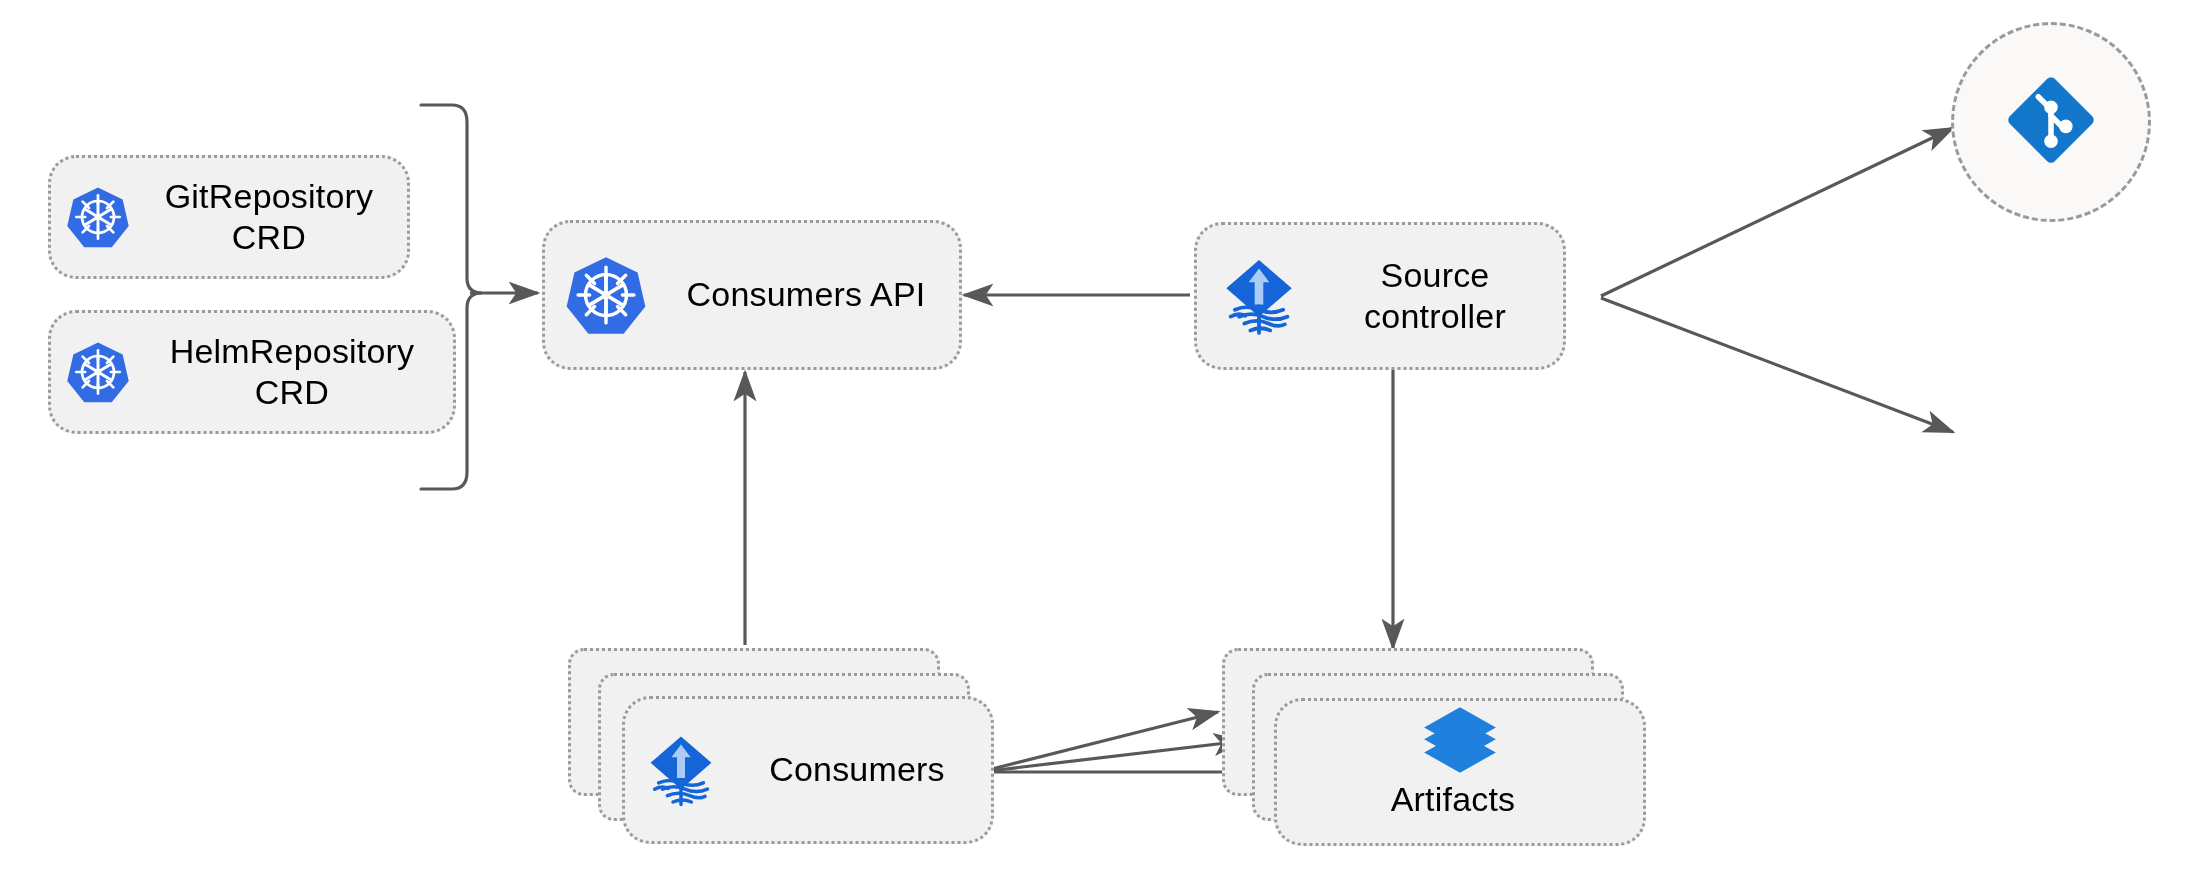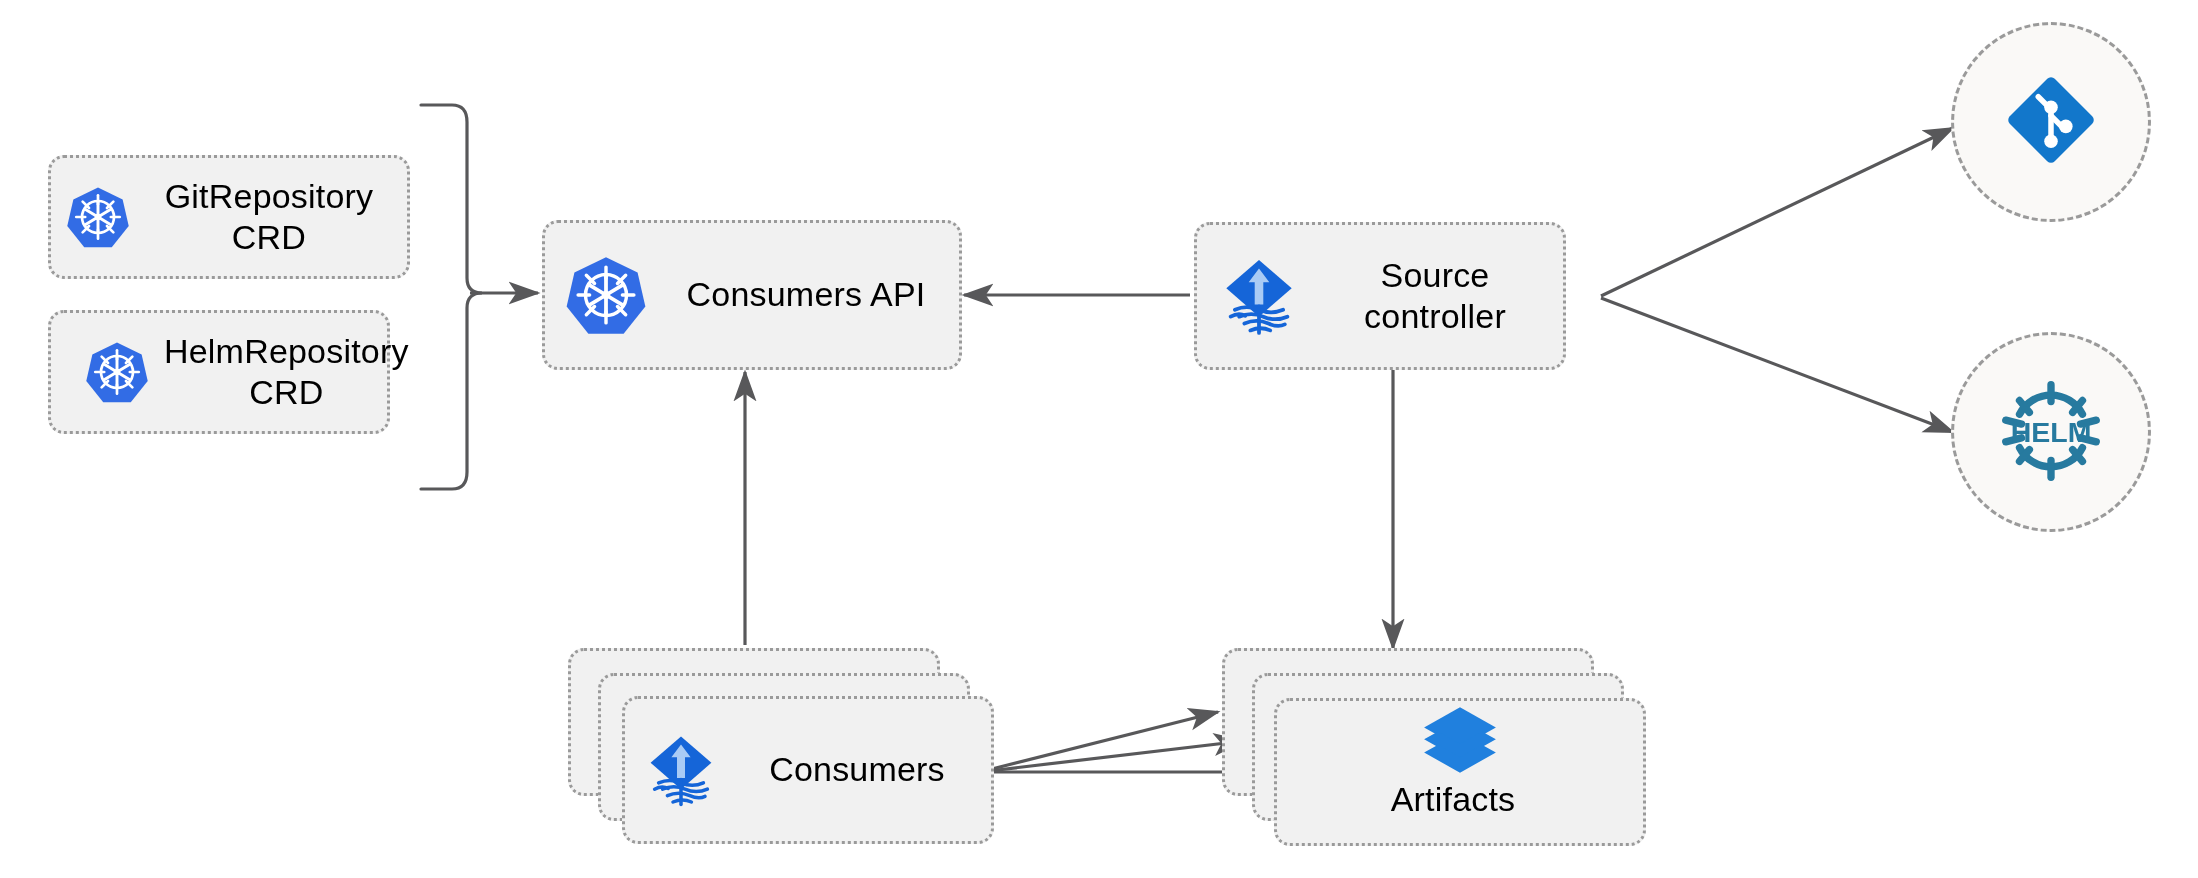--- a/index.html
+++ b/index.html
@@ -18,21 +18,21 @@
     position: absolute;
     left: 0; top: 0;
     width: 2198px;
     height: 878px;
   }
   .node {
     position: absolute;
     box-sizing: border-box;
     background: #f1f1f1;
     border: 3px dotted #9a9a9a;
-    border-radius: 16px;
+    border-radius: 28px;
     display: flex;
     flex-direction: row;
     align-items: center;
     justify-content: flex-start;
   }
   .node-icon {
     flex: 0 0 auto;
     display: flex;
     align-items: center;
     justify-content: center;
@@ -127,21 +127,21 @@
           <line x1="50" y1="50" x2="30" y2="62"></line>
           <line x1="50" y1="50" x2="30" y2="38"></line>
         </g>
         <circle cx="50" cy="50" r="5.2" fill="#ffffff"></circle>
       </svg>
     </span>
     <span class="node-label">GitRepository
 CRD</span>
   </div>
 
-  <div class="node" style="left:48px; top:310px; width:342px; height:124px;padding-left:19px;">
+  <div class="node" style="left:48px; top:310px; width:408px; height:124px;">
     <span class="node-icon" style="width:94px;">
       <svg width="64" height="64" viewBox="0 0 100 100">
         <path d="M50 4 L88.5 22.6 L98 64.1 L71.5 97.2 L28.5 97.2 L2 64.1 L11.5 22.6 Z" fill="#326CE5"></path>
         <g fill="none" stroke="#ffffff" stroke-width="4.2" stroke-linecap="round">
           <circle cx="50" cy="50" r="25"></circle>
           <line x1="50" y1="16" x2="50" y2="30"></line>
           <line x1="50" y1="70" x2="50" y2="84"></line>
           <line x1="16" y1="50" x2="30" y2="50"></line>
           <line x1="70" y1="50" x2="84" y2="50"></line>
           <line x1="26" y1="26" x2="36" y2="36"></line>
@@ -256,35 +256,14 @@
           <path d="M50 46 L62 58"></path>
           <path d="M38 28 L50 40"></path>
         </g>
         <circle cx="50" cy="70" r="6.4" fill="#ffffff"></circle>
         <circle cx="50" cy="38" r="6.4" fill="#ffffff"></circle>
         <circle cx="64" cy="56" r="6.4" fill="#ffffff"></circle>
       </svg>
     </span>
   </div>
 
-  <div class="circle-node" style="left:1951px; top:332px; width:200px; height:200px;">
-    <span>
-      <svg width="118" height="118" viewBox="0 0 120 120">
-        <g stroke="#277A9F" stroke-width="7.5" stroke-linecap="round" fill="none">
-          <path d="M28 44 A 36 36 0 0 1 92 44"></path>
-          <path d="M28 78 A 36 36 0 0 0 92 78"></path>
-          <line x1="60" y1="14" x2="60" y2="31"></line>
-          <line x1="60" y1="91" x2="60" y2="108"></line>
-          <line x1="28" y1="30" x2="38" y2="42"></line>
-          <line x1="92" y1="30" x2="82" y2="42"></line>
-          <line x1="28" y1="92" x2="38" y2="80"></line>
-          <line x1="92" y1="92" x2="82" y2="80"></line>
-          <line x1="14" y1="50" x2="30" y2="54"></line>
-          <line x1="106" y1="50" x2="90" y2="54"></line>
-          <line x1="14" y1="72" x2="30" y2="68"></line>
-          <line x1="106" y1="72" x2="90" y2="68"></line>
-        </g>
-        <text x="60" y="72" text-anchor="middle" font-family="Liberation Sans, sans-serif" font-size="29" font-weight="bold" fill="#277A9F">HELM</text>
-      </svg>
-    </span>
-  </div>
 
 </div>
 
 </body></html>

